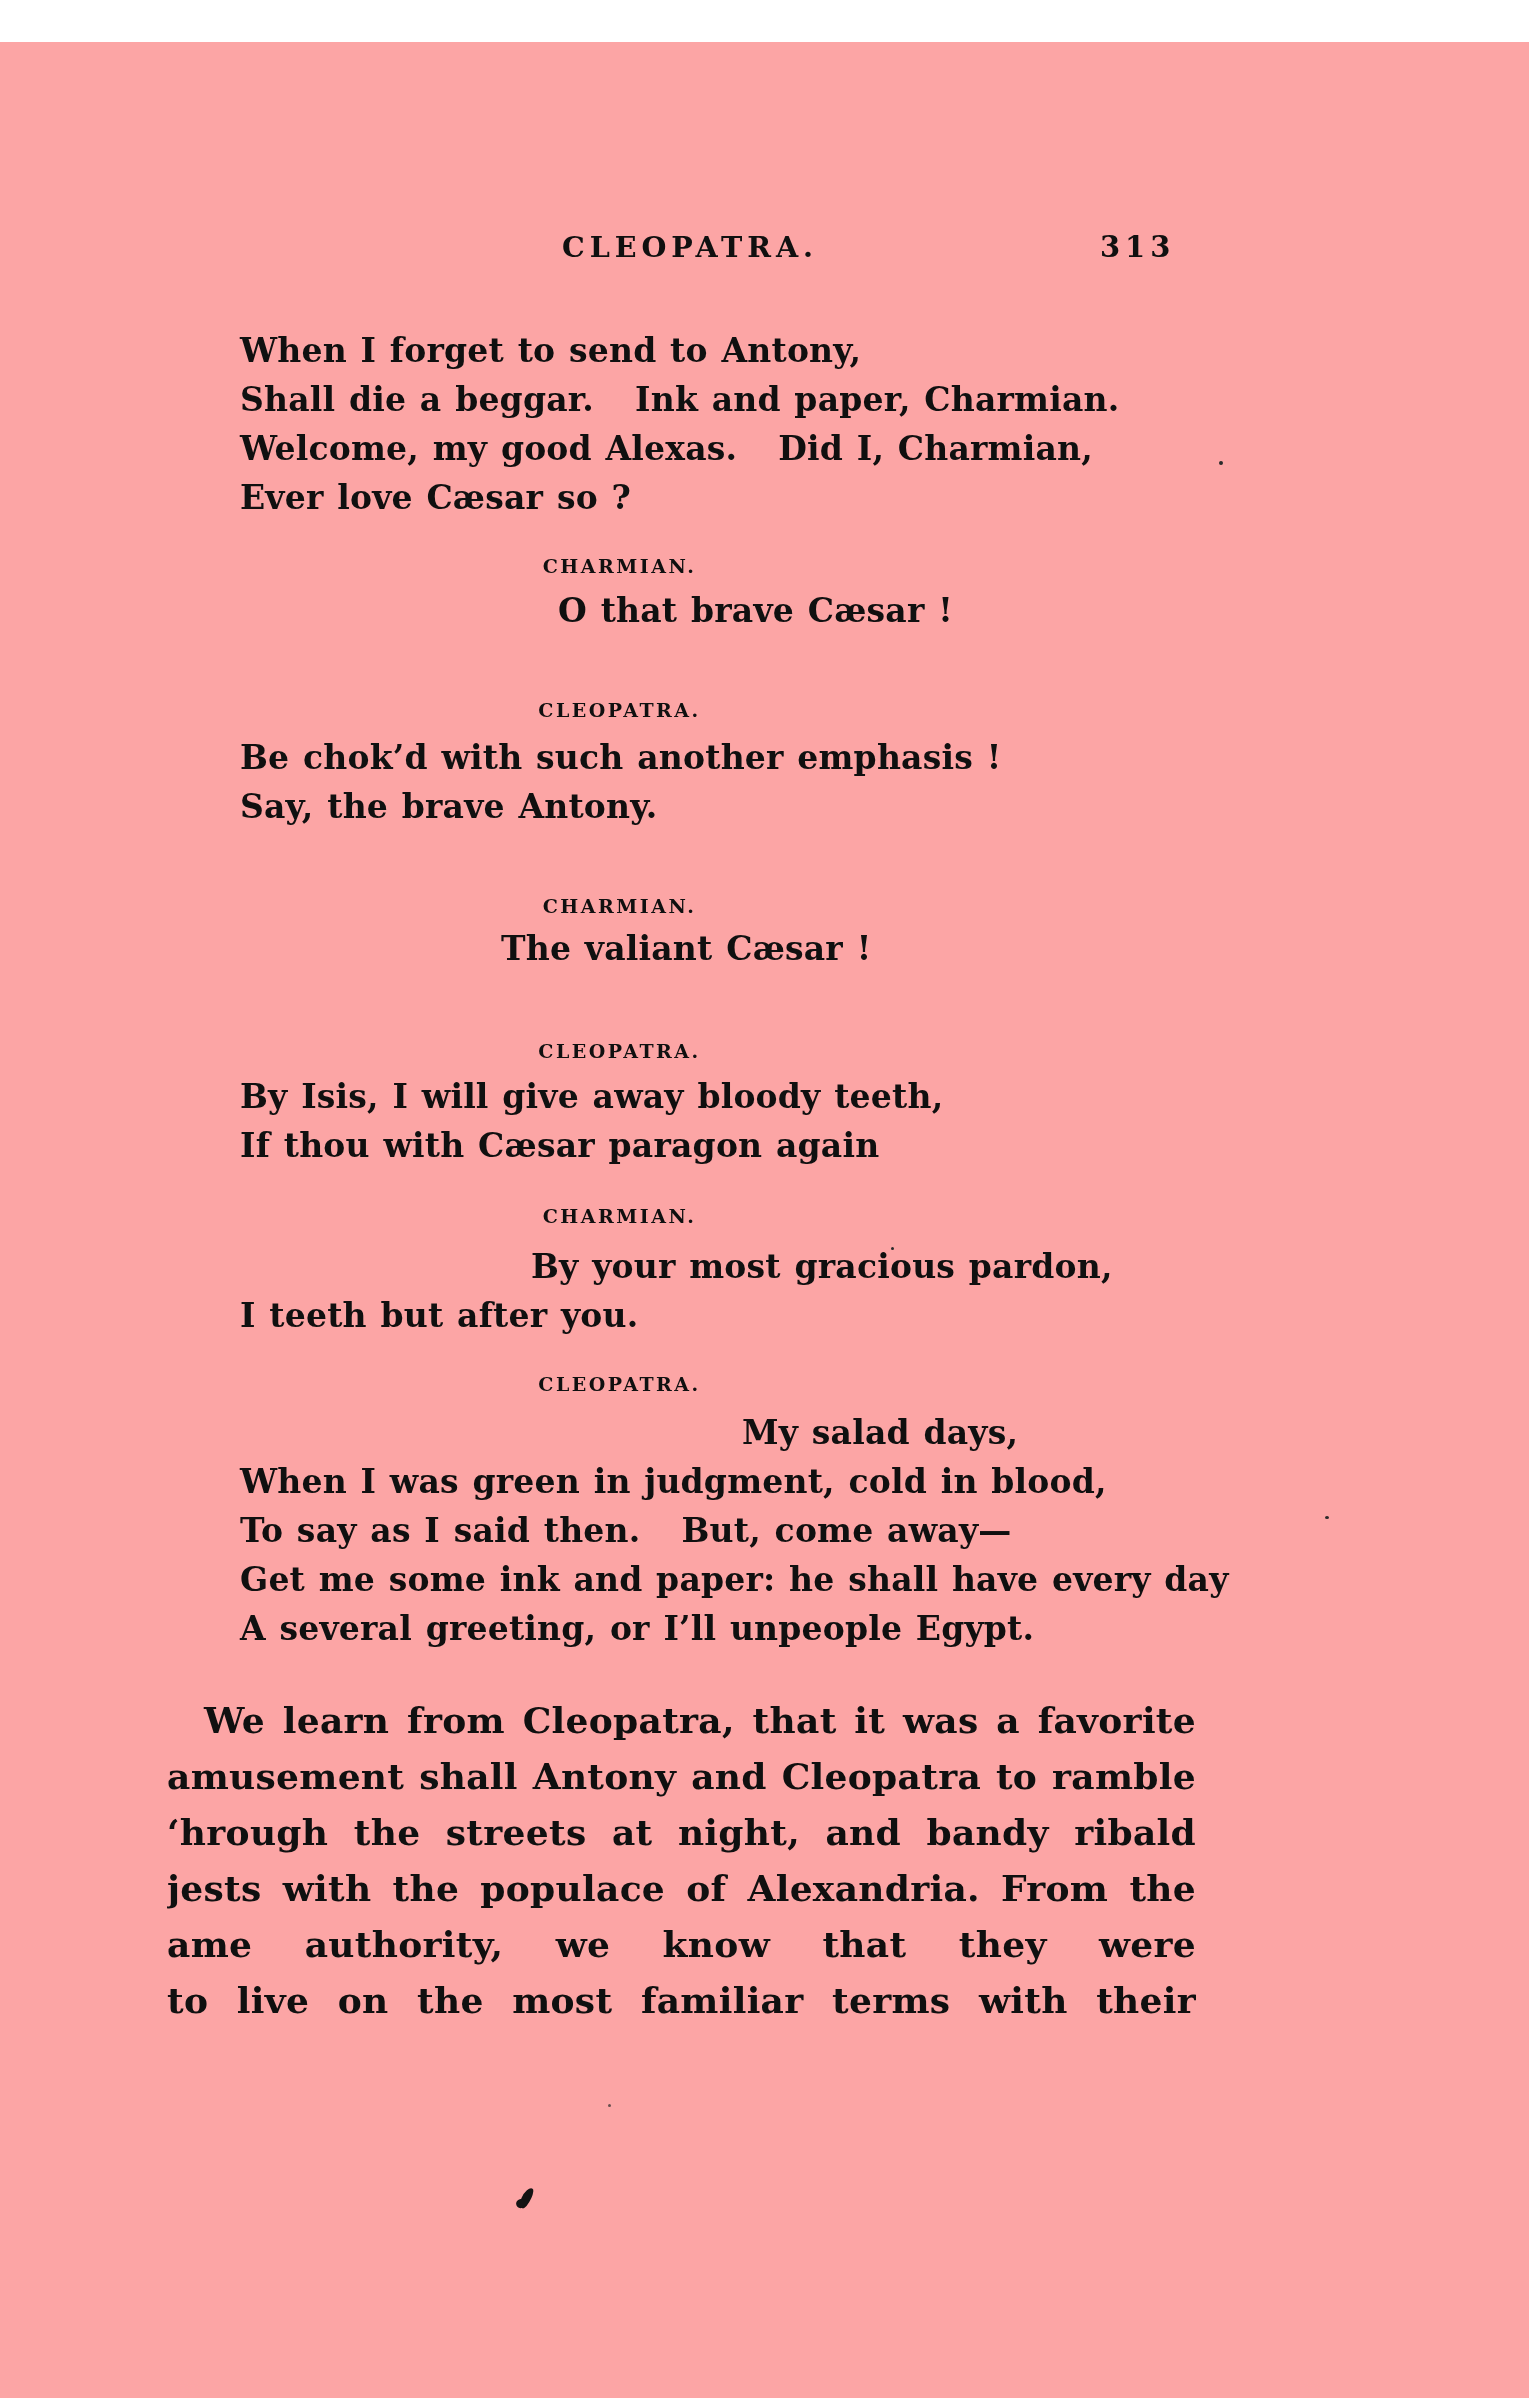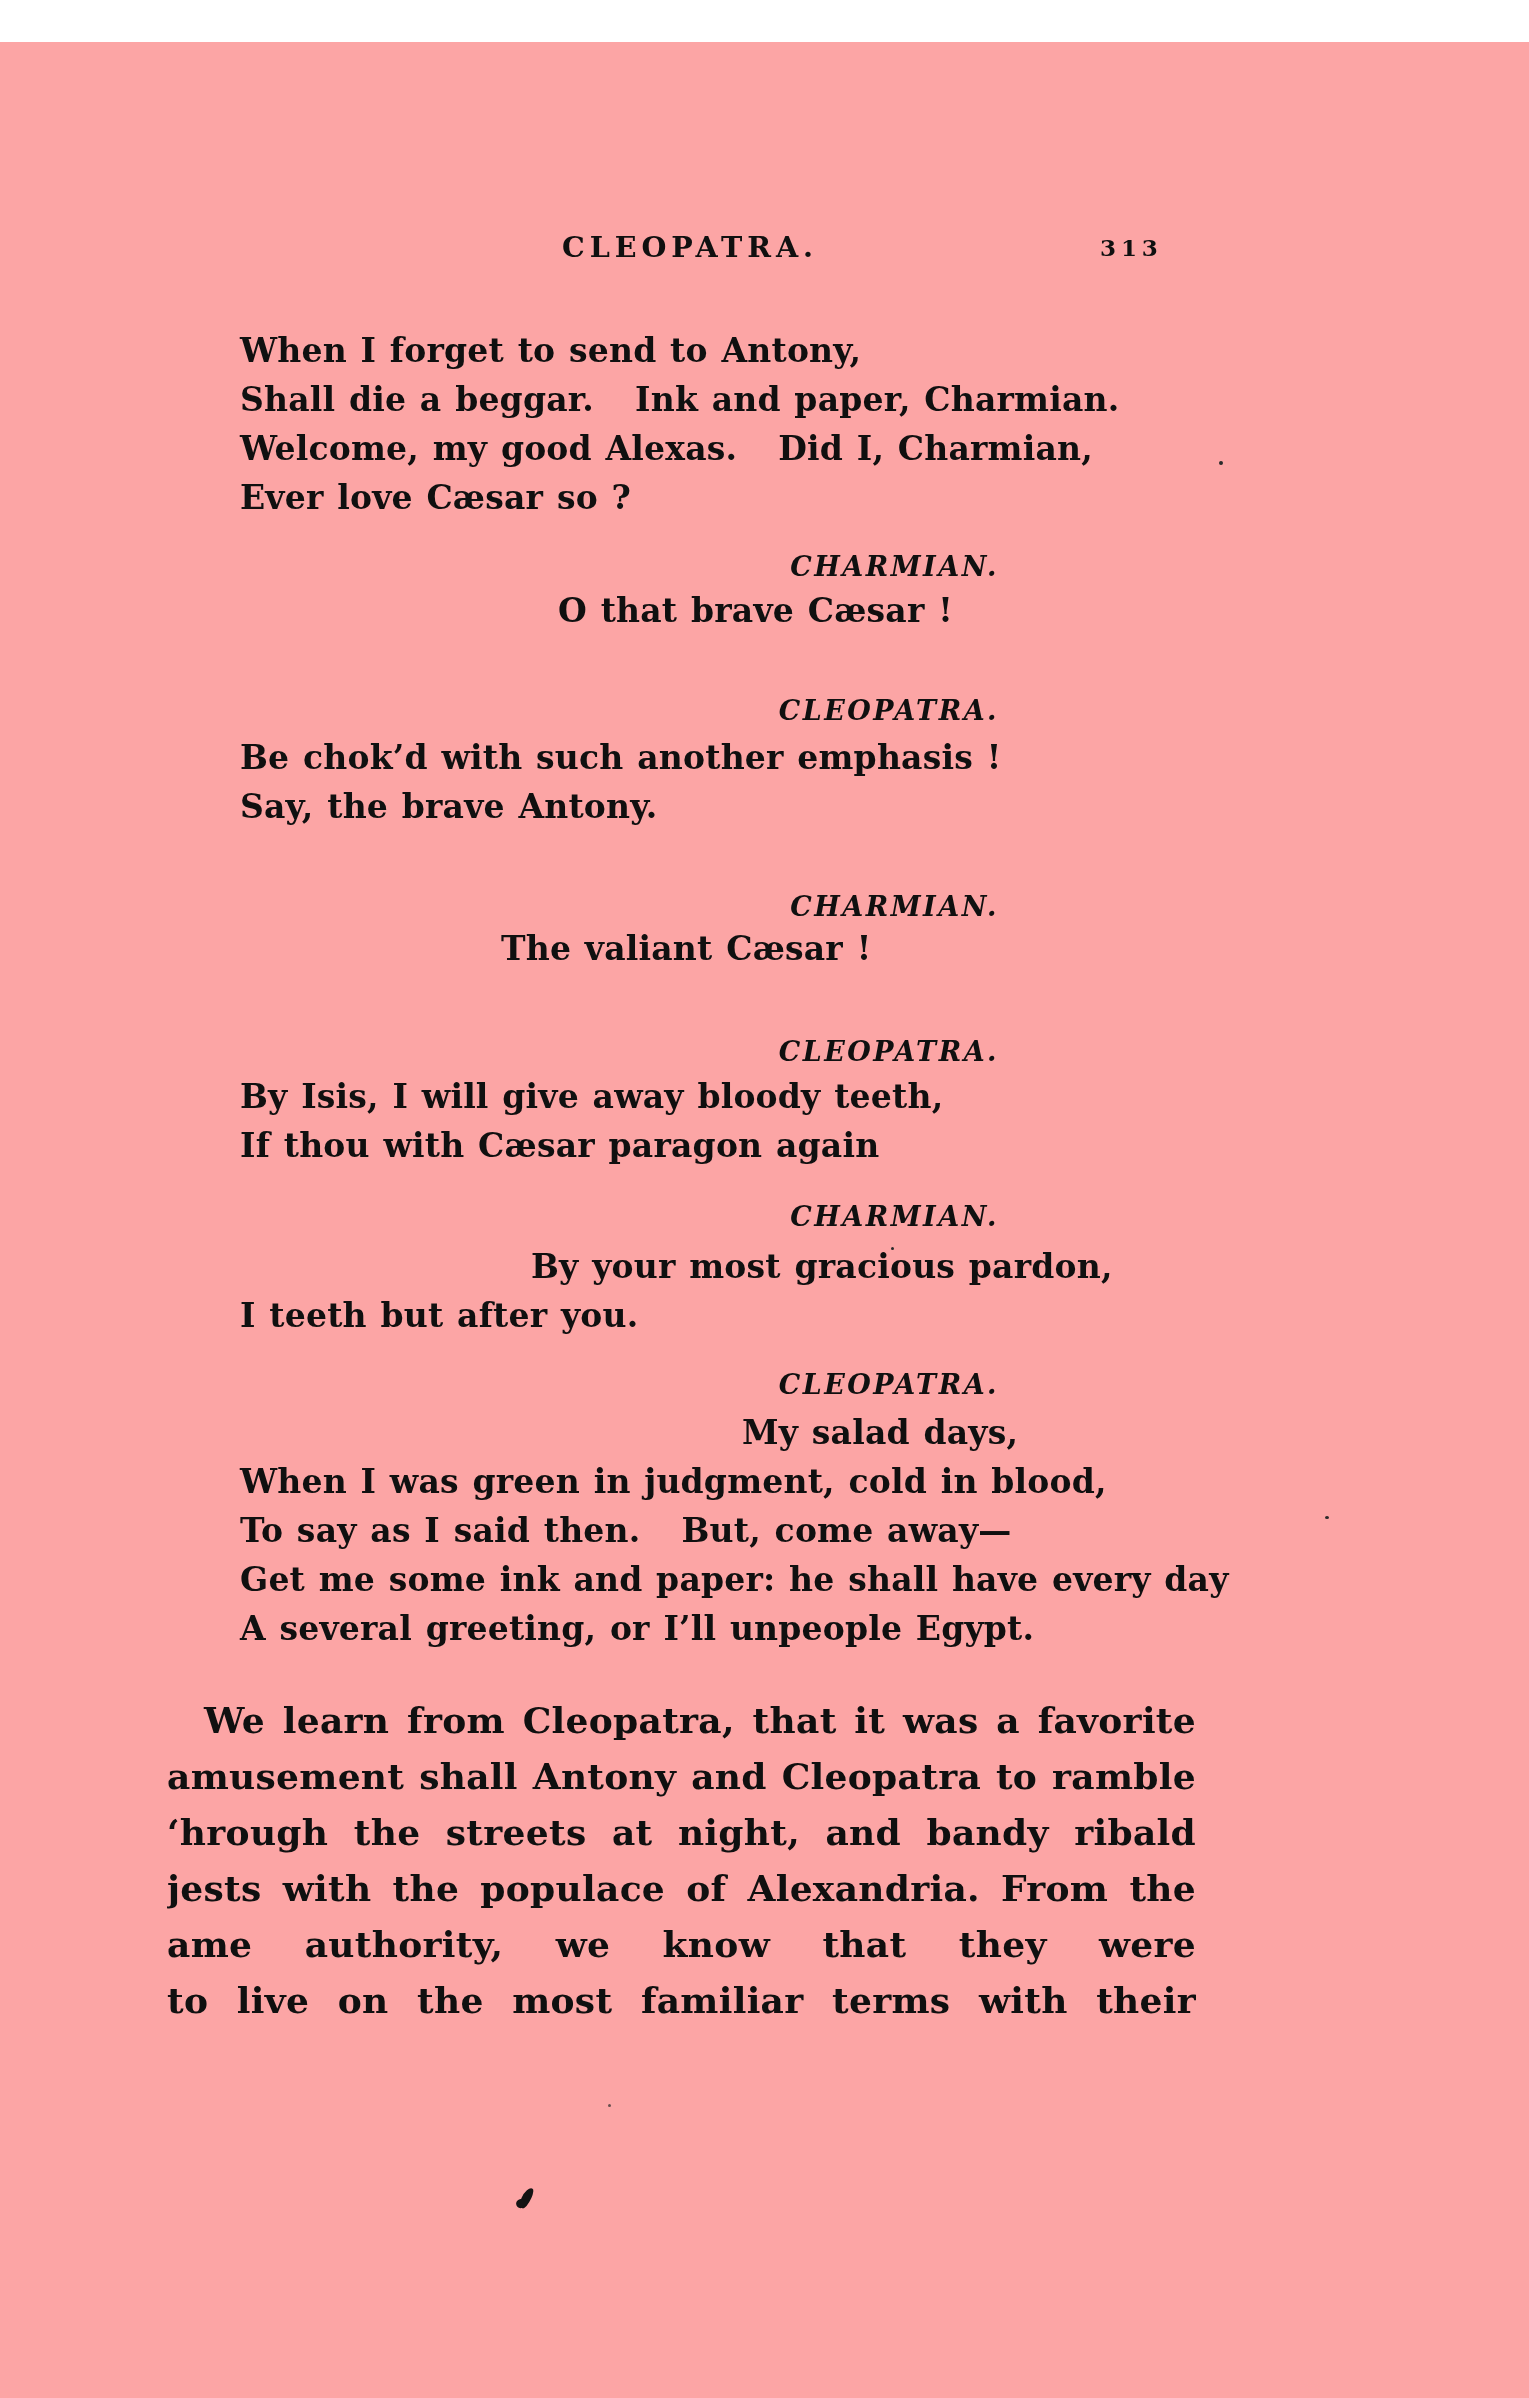--- a/index.html
+++ b/index.html
@@ -13,33 +13,33 @@
     overflow:hidden;
     margin-top:42px;
   }
   .running-header{
     position:absolute;top:189px;left:498px;width:384px;
     text-align:center;
     font-size:28.6px;line-height:33px;letter-spacing:4.9px;
   }
   .page-number{
     position:absolute;top:189px;left:1100px;
-    font-size:23px;line-height:33px;letter-spacing:4.9px;
+    font-size:29px;line-height:33px;letter-spacing:4.9px;
   }
   .content{
     position:absolute;left:240px;top:284px;width:1064px;
   }
   .vline{
     font-size:33px;line-height:49px;
     letter-spacing:0.2px;word-spacing:2px;
     white-space:pre;
   }
   .speaker{
-    width:759px;text-align:right;
-    font-size:27px;line-height:29.6px;letter-spacing:2.5px;font-style:italic;
+    width:759px;text-align:center;
+    font-size:19px;line-height:29.6px;letter-spacing:2.5px;
   }
   .ind-a{padding-left:318px;}
   .ind-b{padding-left:261px;}
   .ind-c{padding-left:291px;}
   .ind-d{padding-left:502px;}
   .prose{
     margin-left:-73px;margin-top:39px;width:1029px;
     font-size:36px;line-height:56px;
     letter-spacing:0.3px;
   }

